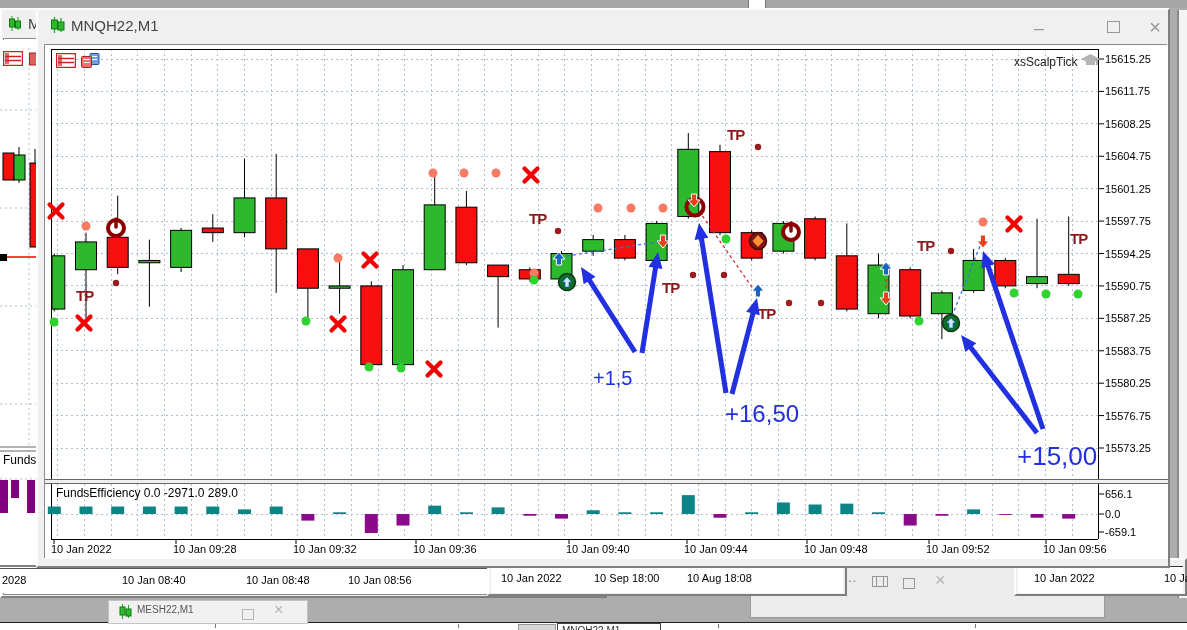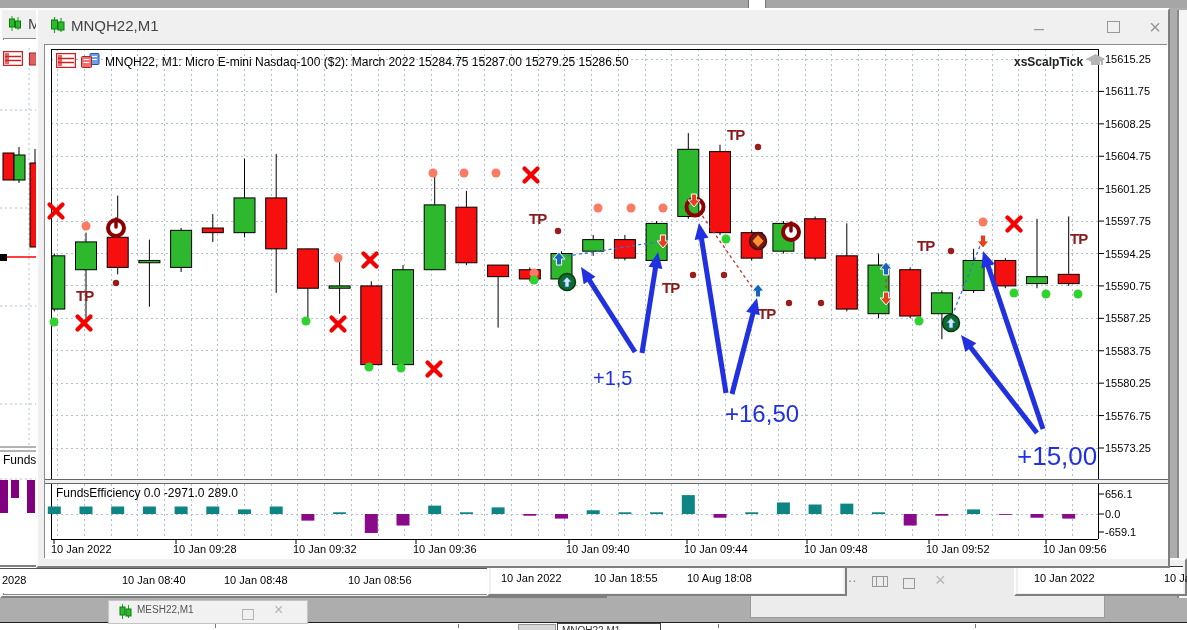--- a/index.html
+++ b/index.html
@@ -80,36 +80,36 @@
   <span><svg width="8" height="15">
         <rect x="0.5" y="2" width="7" height="12" fill="#e06060" stroke="#aa2222"></rect>
       </svg></span>
 </div>
 
 <div class="abs" style="left:3px;top:453px;z-index:2;font-size:12px;color:#000;background:#fff;">FundsE</div>
 
 <div class="bgaxis" style="left:0;top:568px;width:489px;height:24px;z-index:2;border-top:1px solid #555;">
   <span style="left:2px;">2028</span>
   <span style="left:122px;text-align:center;">10 Jan 08:40</span>
-  <span style="left:224px;">10 Jan 08:48</span>
+  <span style="left:246px;">10 Jan 08:48</span>
   <span style="left:348px;">10 Jan 08:56</span>
 </div>
 
 <div class="graypanel" style="left:750px;top:556px;width:355px;height:62px;z-index:3;">
   <span class="abs" style="left:44px;top:14px;color:#1da11d;font-size:11px;">✓</span>
   <span class="abs" style="left:92px;top:12px;color:#888;font-size:14px;">…</span>
   <span class="minibtn" style="left:118px;top:16px;"><span class="sq" style="margin-left:3px;"></span><span class="sq" style="margin-left:-8px;margin-top:3px;"></span></span>
   <span class="minibtn" style="left:152px;top:18px;"><span class="sq"></span></span>
   <span class="minibtn" style="left:184px;top:13px;font-size:18px;">×</span>
 </div>
 
 <div class="win" style="left:487px;top:558px;width:360px;height:38px;z-index:4;padding:0;">
   <div class="bgaxis" style="left:2px;top:6px;width:352px;height:26px;border-top:1px solid #333;">
     <span style="left:10px;">10 Jan 2022</span>
-    <span style="left:103px;">10 Jan 18:55</span>
+    <span style="left:103px;">10 Sep 18:00</span>
     <span style="left:196px;">10 Aug 18:08</span>
   </div>
 </div>
 
 <div class="win" style="left:1014px;top:558px;width:173px;height:38px;z-index:4;">
   <div class="bgaxis" style="left:2px;top:6px;width:165px;height:26px;border-top:1px solid #333;">
     <span style="left:16px;">10 Jan 2022</span>
     <span style="left:146px;">10 Ja</span>
   </div>
 </div>
@@ -142,24 +142,23 @@
             <line x1="2" y1="9.5" x2="18" y2="9.5" stroke="#cc2222" stroke-width="1.5"></line>
           </svg></span>
       <span><svg width="19" height="15">
             <rect x="9" y="0.5" width="9" height="11" rx="1" fill="#6f9fe8" stroke="#2255aa"></rect>
             <line x1="11" y1="3.5" x2="16" y2="3.5" stroke="#fff"></line>
             <line x1="11" y1="6.5" x2="16" y2="6.5" stroke="#fff"></line>
             <rect x="0.5" y="3.5" width="10" height="11" rx="1" fill="#ef7070" stroke="#aa2222"></rect>
             <line x1="2.5" y1="6.5" x2="8.5" y2="6.5" stroke="#fff"></line>
             <line x1="2.5" y1="9.5" x2="8.5" y2="9.5" stroke="#fff"></line>
           </svg></span>
-      <span>MNQH22, M1:  Micro E-mini Nasdaq-100 ($2): March 2022  15284.75 15287.00 15279.25 15286.50</span>
     </div>
 
-    <div class="overlay-lbl" style="left:969px;top:8px;font-weight:bold;">
+    <div class="overlay-lbl" style="left:969px;top:8px;">
       <span>xsScalpTick</span>
       <span><svg width="19" height="15">
             <polygon points="9.5,1 19,6 9.5,11 0,6" fill="#b5b5b5"></polygon>
             <rect x="5" y="8" width="9" height="4" fill="#b5b5b5"></rect>
             <line x1="16" y1="7" x2="16" y2="12" stroke="#9a9a9a" stroke-width="1.5"></line>
           </svg></span>
     </div>
 
     <svg id="chart-svg" width="1123" height="514" viewBox="44 44 1123 514" style="position:absolute;left:0;top:0;">
         <rect x="44" y="44" width="1123" height="514" fill="#fff"></rect>

